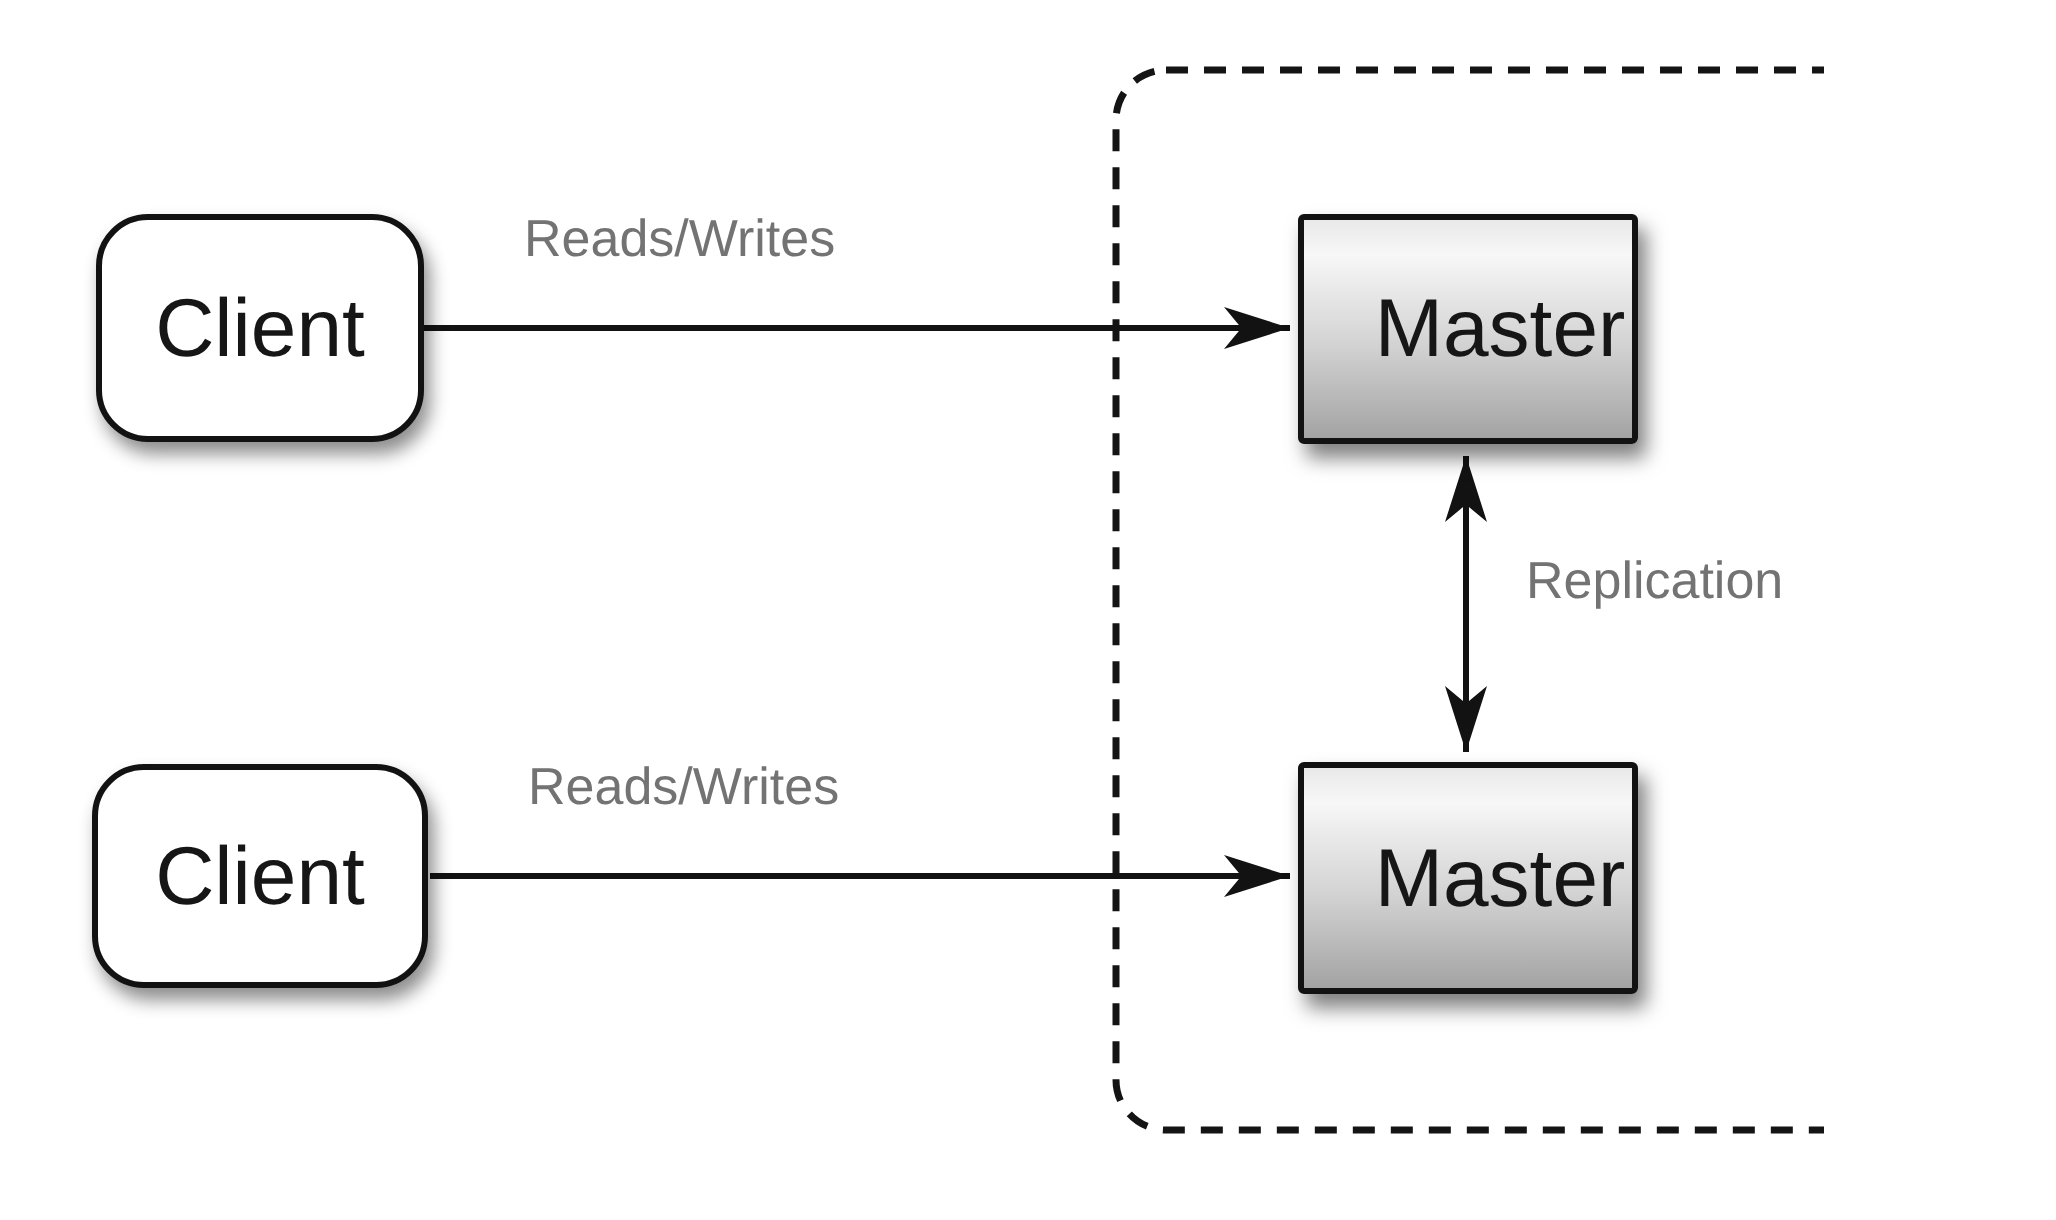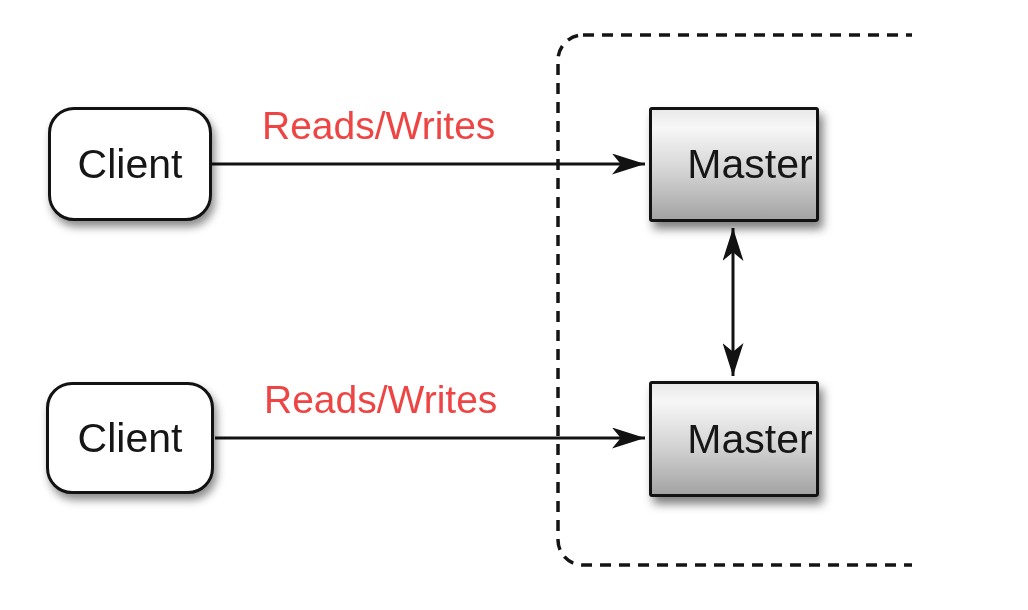--- a/index.html
+++ b/index.html
@@ -39,24 +39,24 @@
     box-shadow: 3px 6px 9px rgba(0, 0, 0, 0.45);
   }
   .master {
     border-radius: 3px;
     background: linear-gradient(180deg, #e9e9e9 0%, #f7f7f7 16%, #d2d2d2 58%, #a3a3a3 100%);
     box-shadow: 4px 7px 10px rgba(0, 0, 0, 0.5);
     padding-left: 32px;
   }
   .edge-label {
     position: absolute;
-    font-size: 39px;
+    font-size: 26px;
     line-height: 1;
     white-space: nowrap;
-    color: #ef4444;
+    color: #737373;
   }
 </style>
 </head>
 <body>
 
 <div class="canvas">
 
   <svg class="layer" width="1028" height="610" viewBox="0 0 1028 610">
     <defs>
       <marker id="arrowhead" viewBox="0 0 11 7" refX="11" refY="3.5" markerWidth="11" markerHeight="7" orient="auto-start-reverse" markerUnits="strokeWidth">
@@ -86,14 +86,15 @@
   </div>
 
   <div class="node master" style="left:649px; top:381px; width:170px; height:116px;">
     <span>Master</span>
   </div>
 
   <div class="edge-label" style="left:262px; top:106px;">Reads/Writes</div>
 
   <div class="edge-label" style="left:264px; top:380px;">Reads/Writes</div>
 
+  <div class="edge-label" style="left:763px; top:277px;">Replication</div>
 
 </div>
 
 </body></html>

